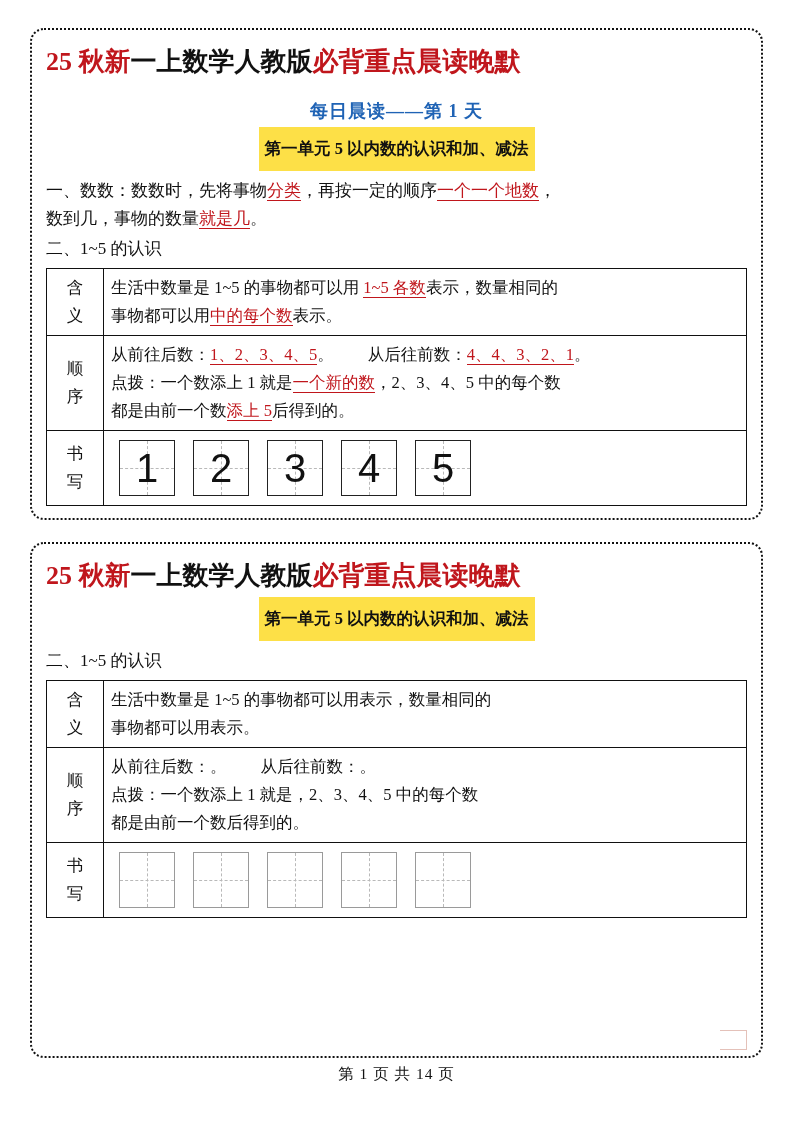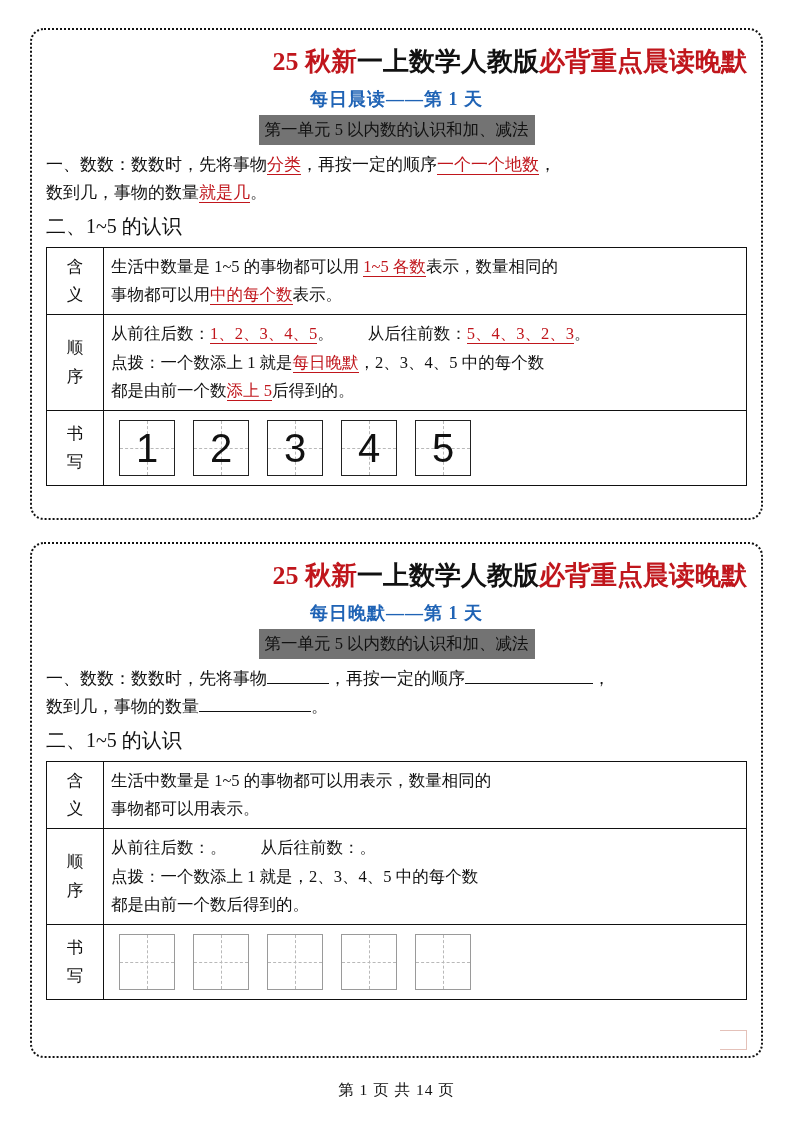--- a/index.html
+++ b/index.html
@@ -33,51 +33,51 @@
     position: relative;
     background: #fff;
   }
   .card + .card { margin-top: 22px; }
 
   .card-top { height: 492px; }
   .card-bottom { height: 516px; }
 
   
   .title {
-    text-align: right;
+    text-align: left;
     font-weight: bold;
     font-size: 26px;
     letter-spacing: 0px;
     white-space: nowrap;
     margin: 4px 0 2px 0;
     font-family: "Liberation Serif", "DejaVu Serif", serif;
   }
   .title .red { color: #c0161c; }
   .title .black { color: #111111; }
 
   .subtitle {
     text-align: center;
     color: #1f63b5;
     font-weight: bold;
     font-size: 18px;
-    margin: 8px 0 2px 0;
+    margin: 20px 0 2px 0;
     letter-spacing: 1px;
   }
 
   .unit-bar-wrap {
     text-align: center;
     margin: 4px 0 6px 0;
   }
   .unit-bar {
     display: inline-block;
-    background: #737373;
+    background: #fde047;
     color: #111;
     font-size: 16.5px;
-    font-weight: normal;
-    padding: 4px 6px;
+    font-weight: bold;
+    padding: 11px 6px;
     line-height: 1.35;
   }
 
   .para {
     font-size: 17px;
     line-height: 1.65;
     margin: 2px 0 0 0;
     color: #111;
   }
   .para .red {
@@ -87,21 +87,21 @@
   .para .u-blank {
     display: inline-block;
     border-bottom: 1.2px solid #111;
     vertical-align: baseline;
   }
   .b60 { width: 62px; }
   .b90 { width: 112px; }
   .b120 { width: 128px; }
 
   .section-h {
-    font-size: 20px;
+    font-size: 17px;
     line-height: 1.7;
     margin: 2px 0 4px 0;
     color: #111;
   }
 
   
   table.grid {
     width: 100%;
     border-collapse: collapse;
     table-layout: fixed;
@@ -169,21 +169,21 @@
     color: #111;
     line-height: 1;
     z-index: 2;
   }
 
   .footer {
     text-align: center;
     font-size: 15.5px;
     letter-spacing: 1px;
     color: #111;
-    margin-top: 22px;
+    margin-top: 6px;
   }
 
   .corner-mark {
     position: absolute;
     right: 14px;
     bottom: 6px;
     width: 34px;
     height: 26px;
     color: #d8a49a;
     font-size: 13px;
@@ -237,24 +237,24 @@
           </div>
         </td>
       </tr>
       <tr>
         <td class="label">
           <span>顺</span>
           <span>序</span>
         </td>
         <td>
           <div class="cell-line">
-            <span>从前往后数：</span><span class="red-u">1、2、3、4、5</span><span>。</span><span class="sp"></span><span>从后往前数：</span><span class="red-u">5、4、3、2、3</span><span>。</span>
-          </div>
-          <div class="cell-line">
-            <span>点拨：一个数添上 1 就是</span><span class="red-u">每日晚默</span><span>，2、3、4、5 中的每个数</span>
+            <span>从前往后数：</span><span class="red-u">1、2、3、4、5</span><span>。</span><span class="sp"></span><span>从后往前数：</span><span class="red-u">4、4、3、2、1</span><span>。</span>
+          </div>
+          <div class="cell-line">
+            <span>点拨：一个数添上 1 就是</span><span class="red-u">一个新的数</span><span>，2、3、4、5 中的每个数</span>
           </div>
           <div class="cell-line">
             <span>都是由前一个数</span><span class="red-u">添上 5</span><span>后得到的。</span>
           </div>
         </td>
       </tr>
       <tr>
         <td class="label">
           <span>书</span>
           <span>写</span>
@@ -282,30 +282,25 @@
     </tbody>
       </table>
   </div>
 
   <div class="card card-bottom">
 
     <div class="title">
       <span class="red">25 秋新</span><span class="black">一上数学人教版</span><span class="red">必背重点晨读晚默</span>
     </div>
 
-    <div class="subtitle">每日晚默——第 1 天</div>
 
     <div class="unit-bar-wrap">
       <span class="unit-bar">第一单元 5 以内数的认识和加、减法</span>
     </div>
 
-    <div class="para">
-      <span>一、数数：</span><span>数数时，先将事物</span><span class="u-blank b60"></span><span>，再按一定的顺序</span><span class="u-blank b120"></span><span>，</span><br>
-      <span>数到几，事物的数量</span><span class="u-blank b90"></span><span>。</span>
-    </div>
 
     <div class="section-h">二、1~5 的认识</div>
 
     <table class="grid">
       <tbody>
           <tr>
         <td class="label">
           <span>含</span>
           <span>义</span>
         </td>

